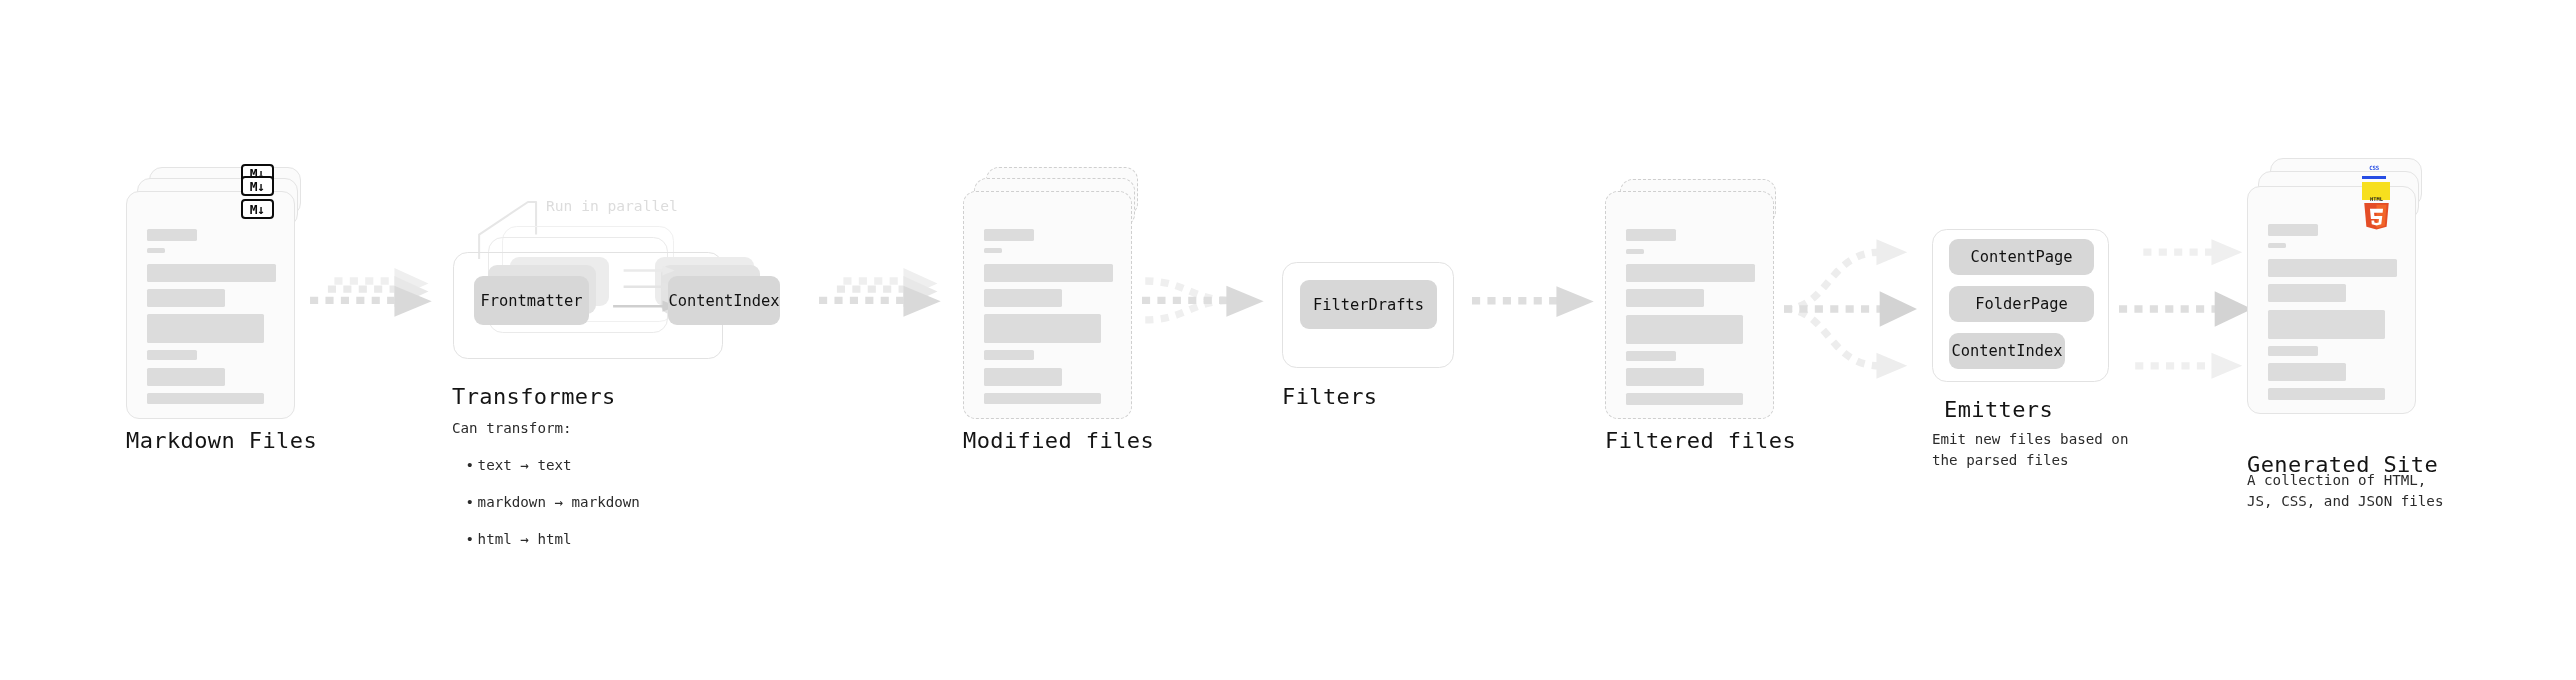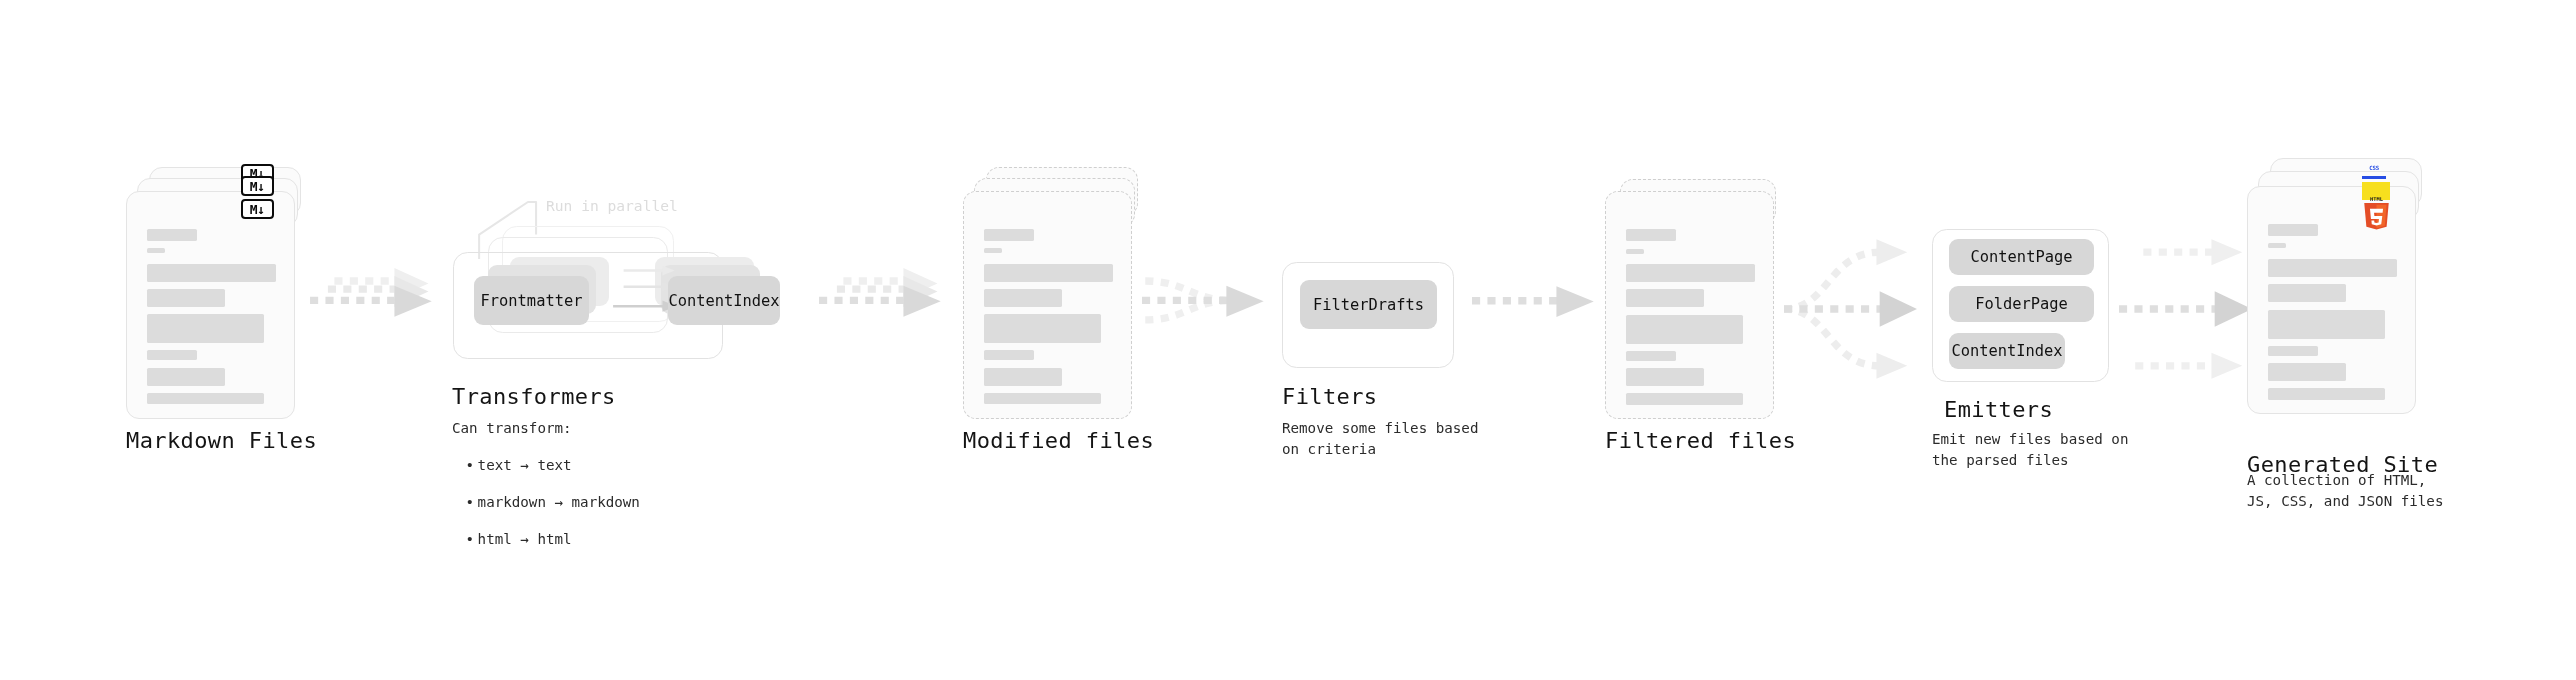--- a/index.html
+++ b/index.html
@@ -262,22 +262,20 @@
       <path d="M 4,64 C 55,64 60,40 112,40" stroke="#efefef"></path>
       <line x1="0" y1="40" x2="112" y2="40" stroke="#dedede"></line>
     </g>
     <polygon points="104,22 150,41 104,60" fill="#d9d9d9"></polygon>
   </svg>
 
   <div class="group-box" style="left:1282px; top:262px; width:172px; height:106px;"></div>
   <div class="chip" style="left:1300px; top:280px; width:137px; height:49px;">FilterDrafts</div>
 
   <div class="caption-title" style="left:1282px; top:384px;">Filters</div>
-  <div class="caption-sub" style="left:1282px; top:418px;">Remove some files based
-on criteria</div>
 
   <svg class="node" style="left:1472px; top:286px;" width="138" height="49" viewBox="0 0 170 60">
     <line x1="0" y1="18" x2="112" y2="18" stroke="#dedede" stroke-dasharray="10 9" stroke-width="9"></line>
     <polygon points="104,0 150,19 104,38" fill="#d9d9d9"></polygon>
   </svg>
 
   <div class="card-stack" style="left:1605px; top:179px; width:175px; height:244px;">
     <div class="card dashed" style="left:14.6px; top:0px; width:156px; height:45px;"></div>
     <div class="card dashed" style="left:0px; top:12.2px; width:169px; height:228px;">
       <div class="card-body">

